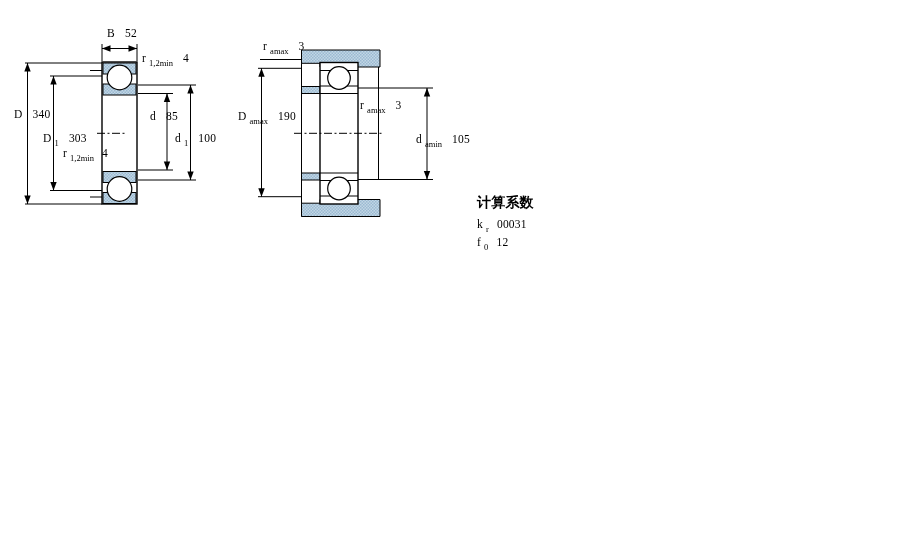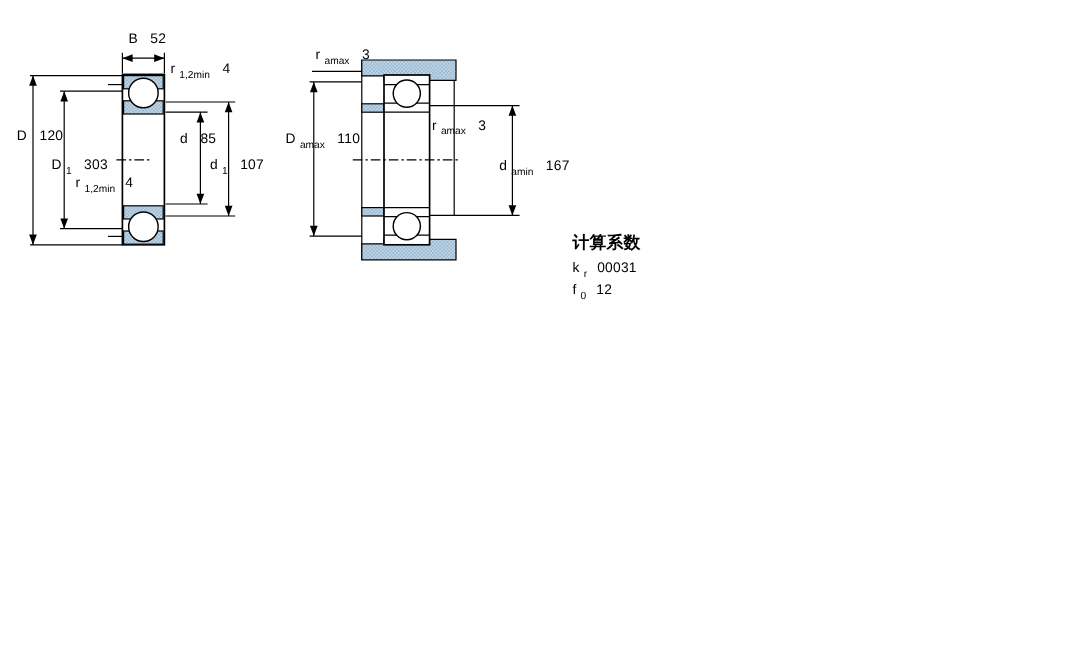--- a/index.html
+++ b/index.html
@@ -1,17 +1,17 @@
 <!DOCTYPE html>
 <html><head>
 <meta charset="utf-8">
 <style>
   html,body{margin:0;padding:0;background:#ffffff;}
   #canvas{position:relative;width:900px;height:560px;background:#ffffff;overflow:hidden;
-          font-family:Liberation Sans, sans-serif;color:#000;text-align:center;}
+          font-family:Liberation Serif, serif;color:#000;text-align:center;}
   svg{position:absolute;left:0;top:0;}
   .lbl{position:absolute;white-space:nowrap;font-size:11.5px;line-height:13px;letter-spacing:.2px;}
   .lbl .sub{font-size:8.5px;position:relative;top:4px;letter-spacing:0;margin-top:32px;}
   .lbl .val{margin-left:7px;}
   .lbl .val-tight{margin-left:5px;}
   .heading{font-weight:bold;font-size:14px;}
 </style>
 </head>
 <body>
 
@@ -116,61 +116,61 @@
     <span class="sym">B</span>
     <span class="val">52</span>
   </div>
   <div class="lbl" style="left:142px;top:52px">
     <span class="sym">r</span>
     <span class="sub">1,2min</span>
     <span class="val">4</span>
   </div>
   <div class="lbl" style="left:14px;top:108px">
     <span class="sym">D</span>
-    <span class="val">120</span>
+    <span class="val">340</span>
   </div>
   <div class="lbl" style="left:43px;top:132px">
     <span class="sym">D</span>
     <span class="sub">1</span>
     <span class="val">303</span>
   </div>
   <div class="lbl" style="left:63px;top:147px">
     <span class="sym">r</span>
     <span class="sub">1,2min</span>
     <span class="val val-tight">4</span>
   </div>
   <div class="lbl" style="left:150px;top:110px">
     <span class="sym">d</span>
     <span class="val">85</span>
   </div>
   <div class="lbl" style="left:175px;top:132px">
     <span class="sym">d</span>
     <span class="sub">1</span>
-    <span class="val">107</span>
+    <span class="val">100</span>
   </div>
 
   <div class="lbl" style="left:263px;top:40px">
     <span class="sym">r</span>
     <span class="sub">amax</span>
     <span class="val">3</span>
   </div>
   <div class="lbl" style="left:238px;top:110px">
     <span class="sym">D</span>
     <span class="sub">amax</span>
-    <span class="val">110</span>
+    <span class="val">190</span>
   </div>
   <div class="lbl" style="left:360px;top:99px">
     <span class="sym">r</span>
     <span class="sub">amax</span>
     <span class="val">3</span>
   </div>
   <div class="lbl" style="left:416px;top:133px">
     <span class="sym">d</span>
     <span class="sub">amin</span>
-    <span class="val">167</span>
+    <span class="val">105</span>
   </div>
 
   <div class="lbl heading" style="left:477px;top:196px">
     <span>计算系数</span>
   </div>
   <div class="lbl" style="left:477px;top:218px">
     <span class="sym">k</span>
     <span class="sub">r</span>
     <span class="val val-tight">00031</span>
   </div>

